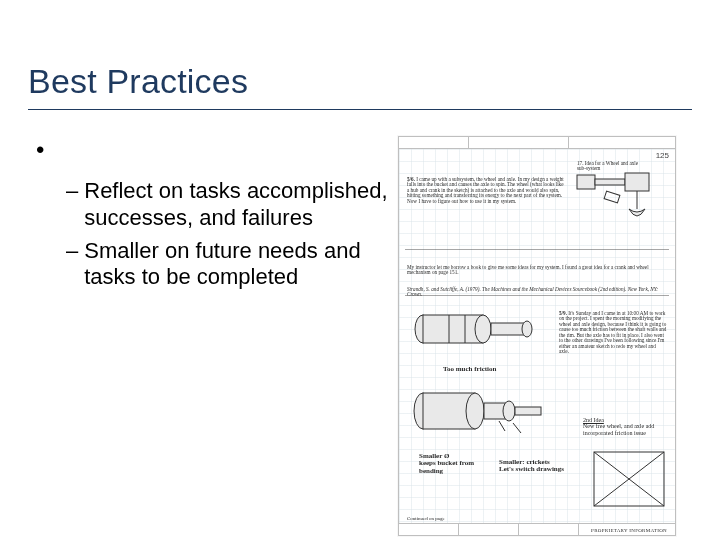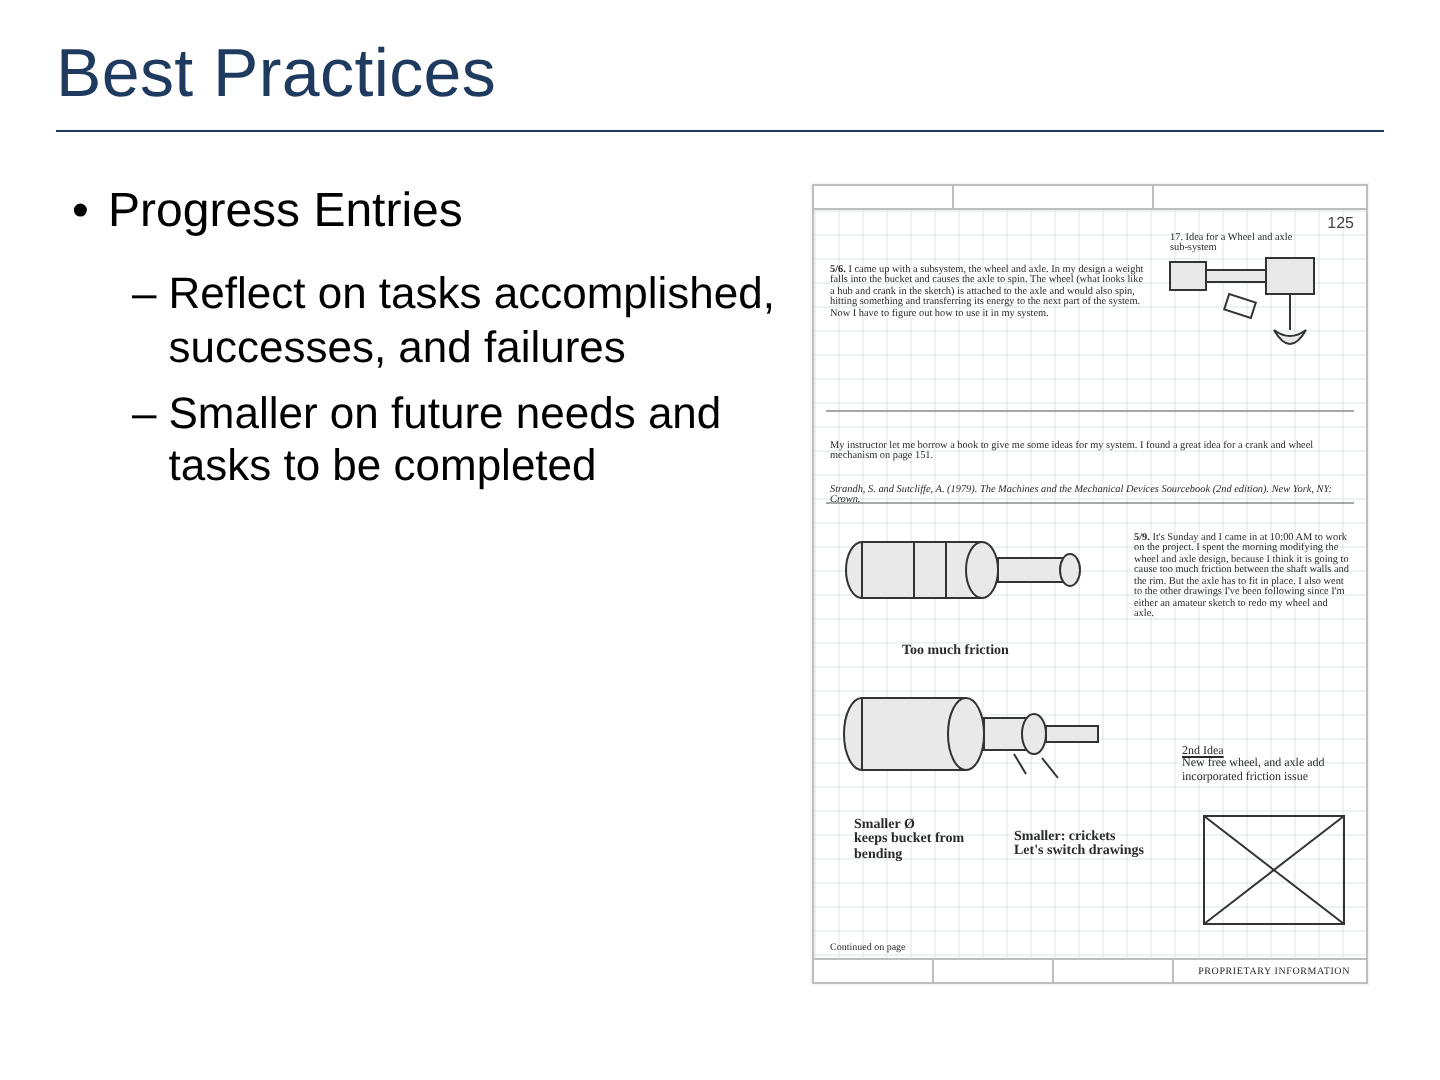--- a/index.html
+++ b/index.html
@@ -1,27 +1,27 @@
 <!DOCTYPE html>
 <html><head>
 <meta charset="utf-8">
 <style>
   * { margin: 0; padding: 0; box-sizing: border-box; }
   html, body { width: 720px; height: 540px; background: #fff; font-family: Arial, Helvetica, sans-serif; }
   .slide { position: relative; width: 720px; height: 540px; padding: 18px 28px 20px 28px; }
-  .title { font-size: 34px; color: #1f3a5f; font-weight: 400; letter-spacing: 0.2px; }
+  .title { font-size: 34px; color: #1f3a5f; font-weight: 400; letter-spacing: 0.2px; margin-top: 44px; }
   .rule { height: 1px; background: #1f3a5f; margin-top: 8px; width: 100%; }
   .body { display: flex; margin-top: 26px; }
   .textcol { width: 370px; padding-left: 8px; color: #000; }
   .b1 { font-size: 24px; display: flex; align-items: flex-start; margin-bottom: 14px; }
   .b1 .dot { width: 10px; display: inline-block; margin-right: 8px; font-size: 24px; line-height: 28px; }
   .sub { padding-left: 30px; }
   .b2 { font-size: 22px; display: flex; align-items: flex-start; margin-bottom: 6px; line-height: 1.22; }
   .b2 .dash { margin-right: 6px; }
-  .imgcol { flex: 1; display: flex; justify-content: center; }
+  .imgcol { flex: 1; display: flex; justify-content: flex-start; }
   .notebook { width: 278px; height: 400px; border: 1px solid #bfbfbf; position: relative; background: #fff; box-shadow: 0 0 0 1px rgba(0,0,0,0.03); overflow: hidden; }
   
   .notebook::before {
     content: ""; position: absolute; inset: 0;
     background-image:
       linear-gradient(to right, rgba(180,200,210,0.55) 1px, transparent 1px),
       linear-gradient(to bottom, rgba(180,200,210,0.55) 1px, transparent 1px);
     background-size: 12px 12px;
     opacity: 0.45;
   }
@@ -46,21 +46,20 @@
 <body>
 
 <div class="slide">
   <h1 class="title">Best Practices</h1>
   <div class="rule"></div>
 
   <div class="body">
     <div class="textcol">
       <div class="b1">
         <span class="dot">•</span>
-        <span>Progress Entries</span>
       </div>
       <div class="sub">
         <div class="b2">
           <span class="dash">–</span>
           <span>Reflect on tasks accomplished, successes, and failures</span>
         </div>
         <div class="b2">
           <span class="dash">–</span>
           <span>Smaller on future needs and tasks to be completed</span>
         </div>

